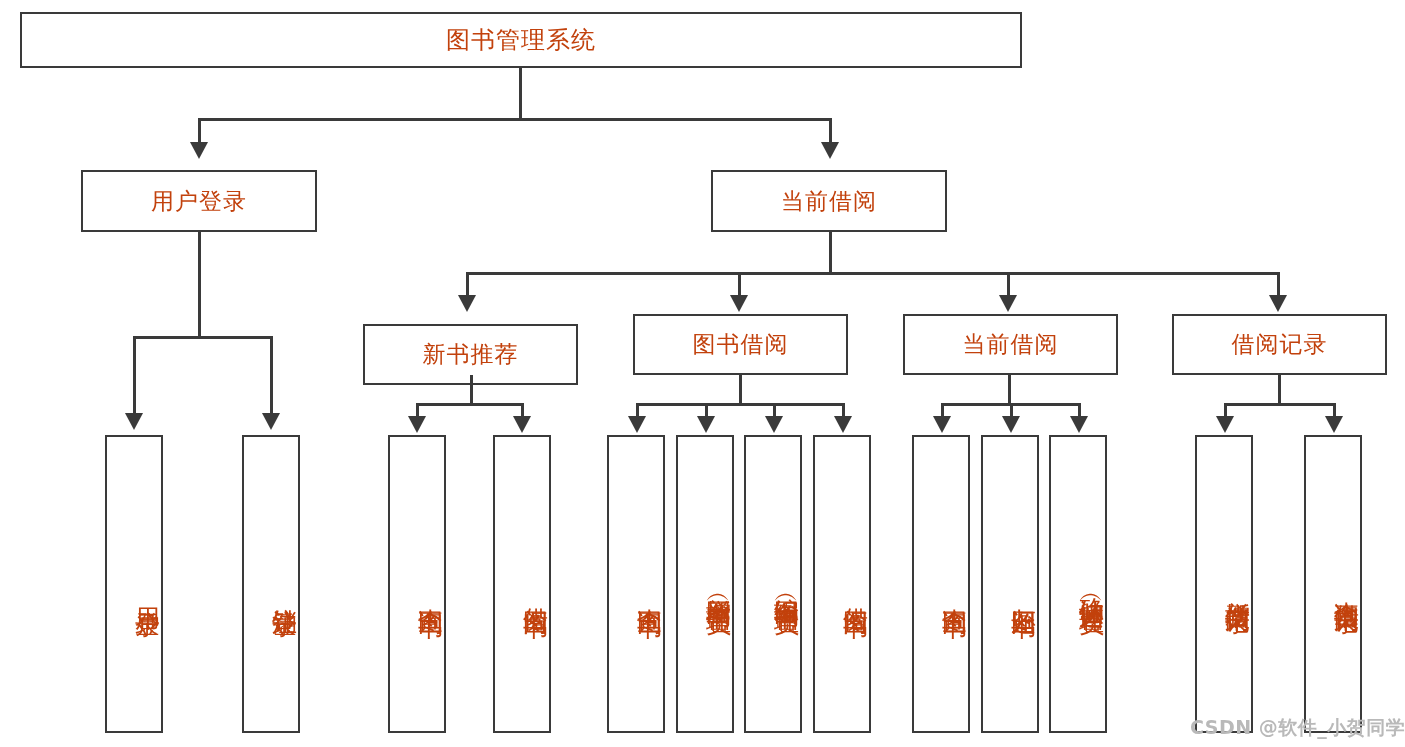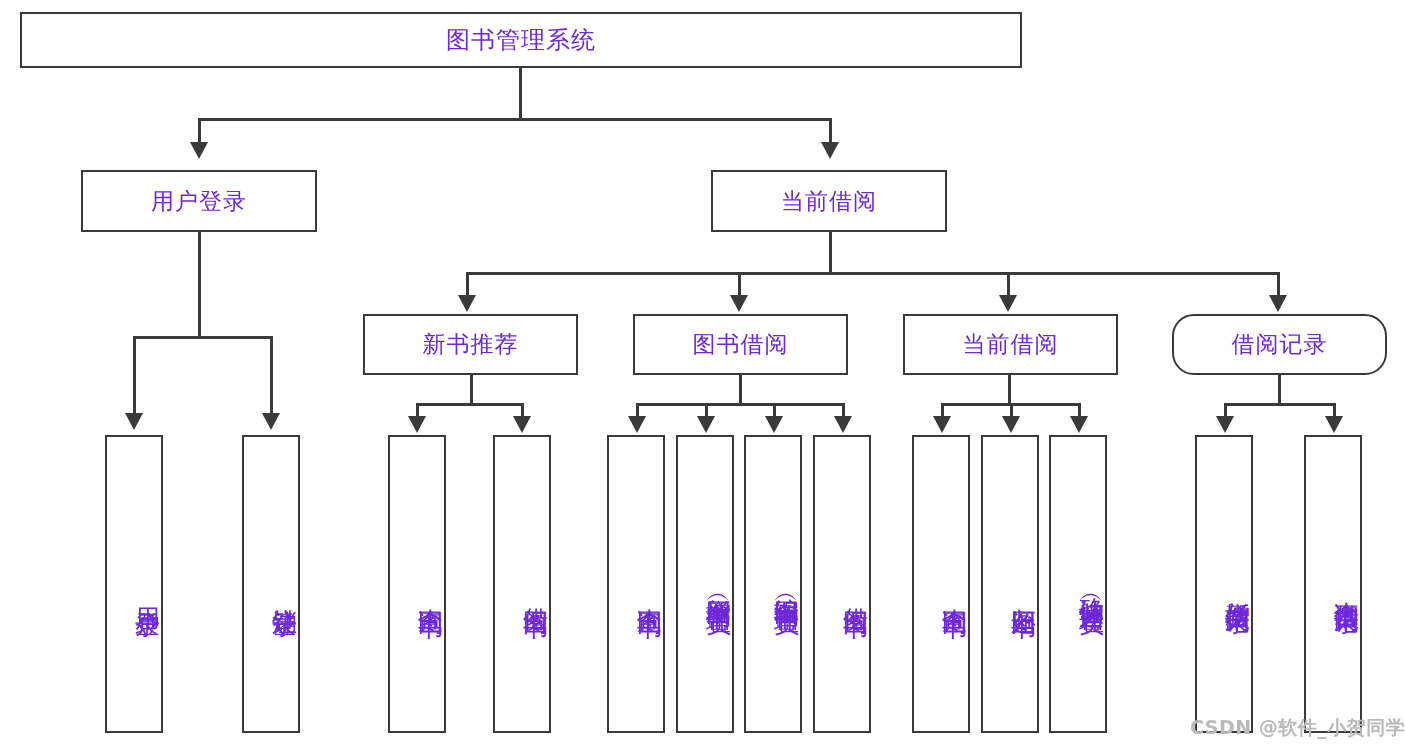--- a/index.html
+++ b/index.html
@@ -18,21 +18,21 @@
     overflow: hidden;
   }
   .node {
     position: absolute;
     box-sizing: border-box;
     background: #ffffff;
     border: 2px solid #3a3a3a;
     display: flex;
     align-items: center;
     justify-content: center;
-    color: #6d28d9;
+    color: #c2410c;
   }
   
   .node.horiz {
     font-size: 23px;
     letter-spacing: 1px;
     line-height: 1;
     white-space: nowrap;
   }
   .node.root {
     font-size: 24px;
@@ -111,24 +111,24 @@
 
   <div class="conn v" style="left:738px; top:272px; height:25px;"></div>
   <div class="arrow" style="left:730px; top:295px;"></div>
 
   <div class="conn v" style="left:1007px; top:272px; height:25px;"></div>
   <div class="arrow" style="left:999px; top:295px;"></div>
 
   <div class="conn v" style="left:1277px; top:272px; height:25px;"></div>
   <div class="arrow" style="left:1269px; top:295px;"></div>
 
-  <div class="node horiz" style="left:363px; top:314px; width:215px; height:61px;">新书推荐</div>
+  <div class="node horiz" style="left:363px; top:324px; width:215px; height:61px;">新书推荐</div>
   <div class="node horiz" style="left:633px; top:314px; width:215px; height:61px;">图书借阅</div>
   <div class="node horiz" style="left:903px; top:314px; width:215px; height:61px;">当前借阅</div>
-  <div class="node horiz" style="left:1172px; top:314px; width:215px; height:61px;border-radius:22px;">借阅记录</div>
+  <div class="node horiz" style="left:1172px; top:314px; width:215px; height:61px;">借阅记录</div>
 
   <div class="conn v" style="left:470px; top:375px; height:28px;"></div>
   <div class="conn h" style="left:416px; top:403px; width:108px;"></div>
   <div class="conn v" style="left:416px; top:403px; height:15px;"></div>
   <div class="arrow" style="left:408px; top:416px;"></div>
   <div class="conn v" style="left:521px; top:403px; height:15px;"></div>
   <div class="arrow" style="left:513px; top:416px;"></div>
 
   <div class="node vert" style="left:388px; top:435px; width:58px; height:298px;">查询图书</div>
   <div class="node vert" style="left:493px; top:435px; width:58px; height:298px;">借阅图书</div>

